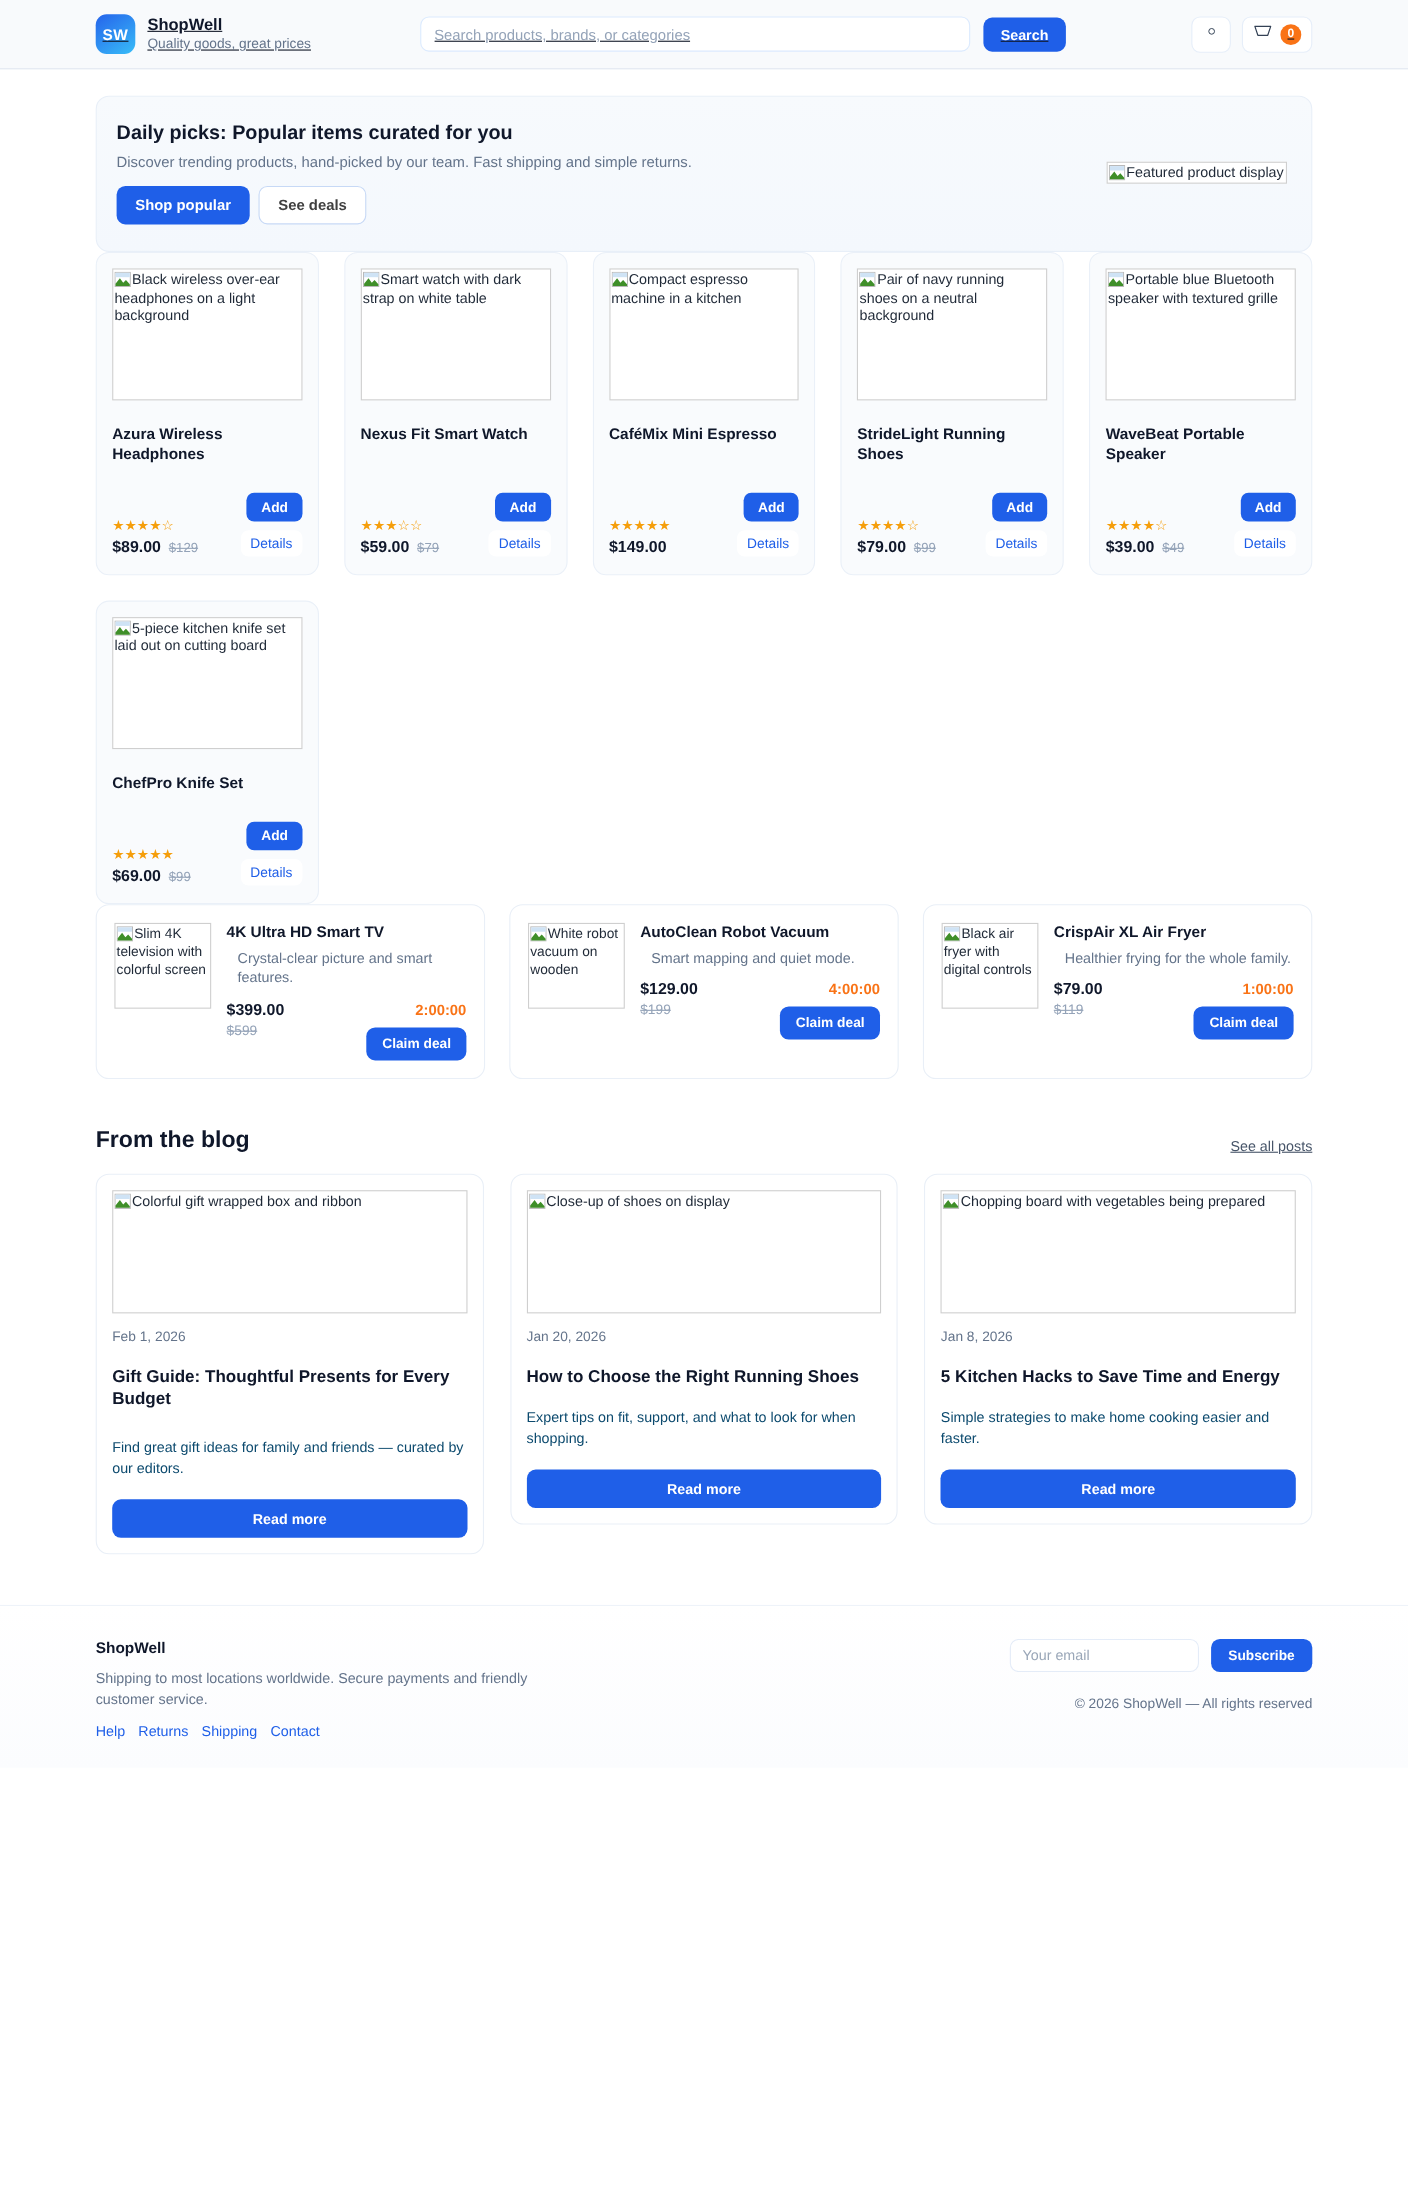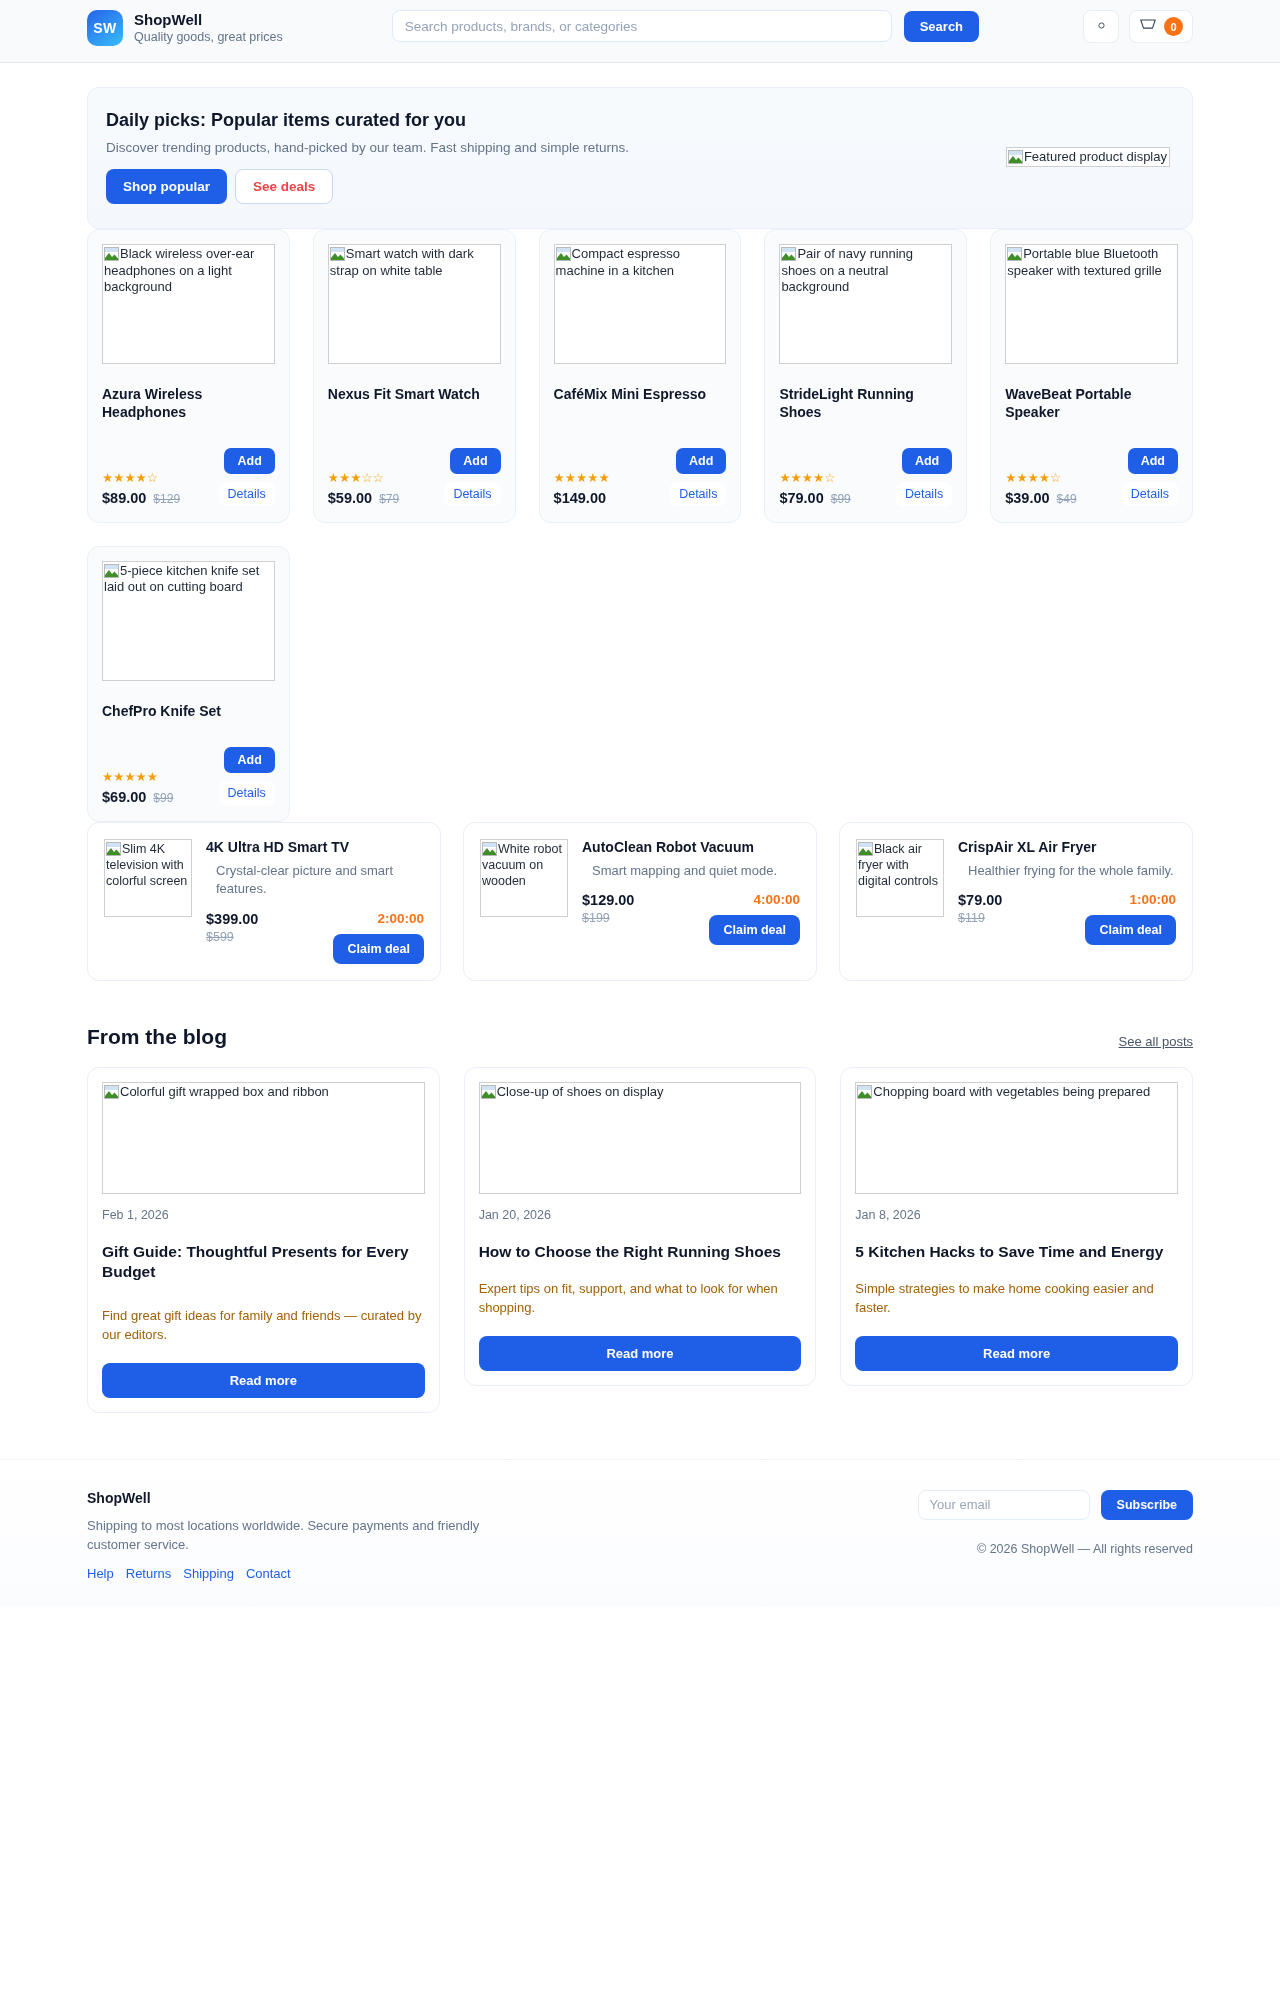--- a/index.html
+++ b/index.html
@@ -17,23 +17,24 @@
   .site-header {
     width: 100%;
     background: #f8fafc;
     border-bottom: 1px solid #e2e8f0;
     padding: 10px 0;
   }
   .header-inner {
     width: 1106px;
     margin: 0 auto;
     display: flex;
-    align-items: flex-start;
-    gap: 14px;
+    align-items: center;
+    gap: 4px;
     height: 42px;
+    text-decoration: underline;
   }
   .brand { display: flex; align-items: center; gap: 11px; }
   .brand-logo {
     width: 36px; height: 36px;
     border-radius: 10px;
     background: linear-gradient(145deg, #2563eb 0%, #38bdf8 100%);
     color: #fff;
     font-weight: bold;
     font-size: 14px;
     letter-spacing: .5px;
@@ -113,21 +114,21 @@
   .hero-title { font-size: 18px; font-weight: bold; color: #0f172a; margin: 0 0 9px 0; }
   .hero-sub { font-size: 13.5px; color: #64748b; margin: 0 0 14px 0; }
   .hero-ctas { display: flex; gap: 8px; }
   .btn-hero-primary {
     background: #1f5fe8; color: #fff; border: none;
     border-radius: 8px; padding: 9px 17px;
     font-size: 13.5px; font-weight: bold; cursor: pointer;
     font-family: "Liberation Sans", sans-serif;
   }
   .btn-hero-outline {
-    background: #fff; color: #ef4444;
+    background: #fff; color: #404040;
     border: 1px solid #c7d9f6;
     border-radius: 8px; padding: 9px 17px;
     font-size: 13.5px; font-weight: bold; cursor: pointer;
     font-family: "Liberation Sans", sans-serif;
   }
   .hero-media { width: 200px; display: flex; justify-content: flex-end; }
 
   
   .broken-img {
     display: inline-block;
@@ -252,21 +253,21 @@
   }
   .blog-card {
     background: #fff;
     border: 1px solid #e9eff7;
     border-radius: 12px;
     padding: 14px;
   }
   .blog-thumb .broken-img { width: 100%; height: 112px; }
   .blog-date { font-size: 12.5px; color: #64748b; margin: 14px 0 20px 0; }
   .blog-title { font-size: 15.5px; font-weight: bold; color: #0f172a; line-height: 1.33; margin: 0 0 24px 0; }
-  .blog-excerpt { font-size: 13px; color: #a16207; line-height: 1.45; margin: 0 0 18px 0; }
+  .blog-excerpt { font-size: 13px; color: #0c4a6e; line-height: 1.45; margin: 0 0 18px 0; }
   .btn-read {
     display: block; width: 100%;
     background: #1f5fe8; color: #fff; border: none;
     border-radius: 8px; padding: 10px 0;
     font-size: 13px; font-weight: bold; cursor: pointer;
     text-align: center;
     font-family: "Liberation Sans", sans-serif;
   }
   .blog-card.compact .blog-title { margin-bottom: 18px; }
 

